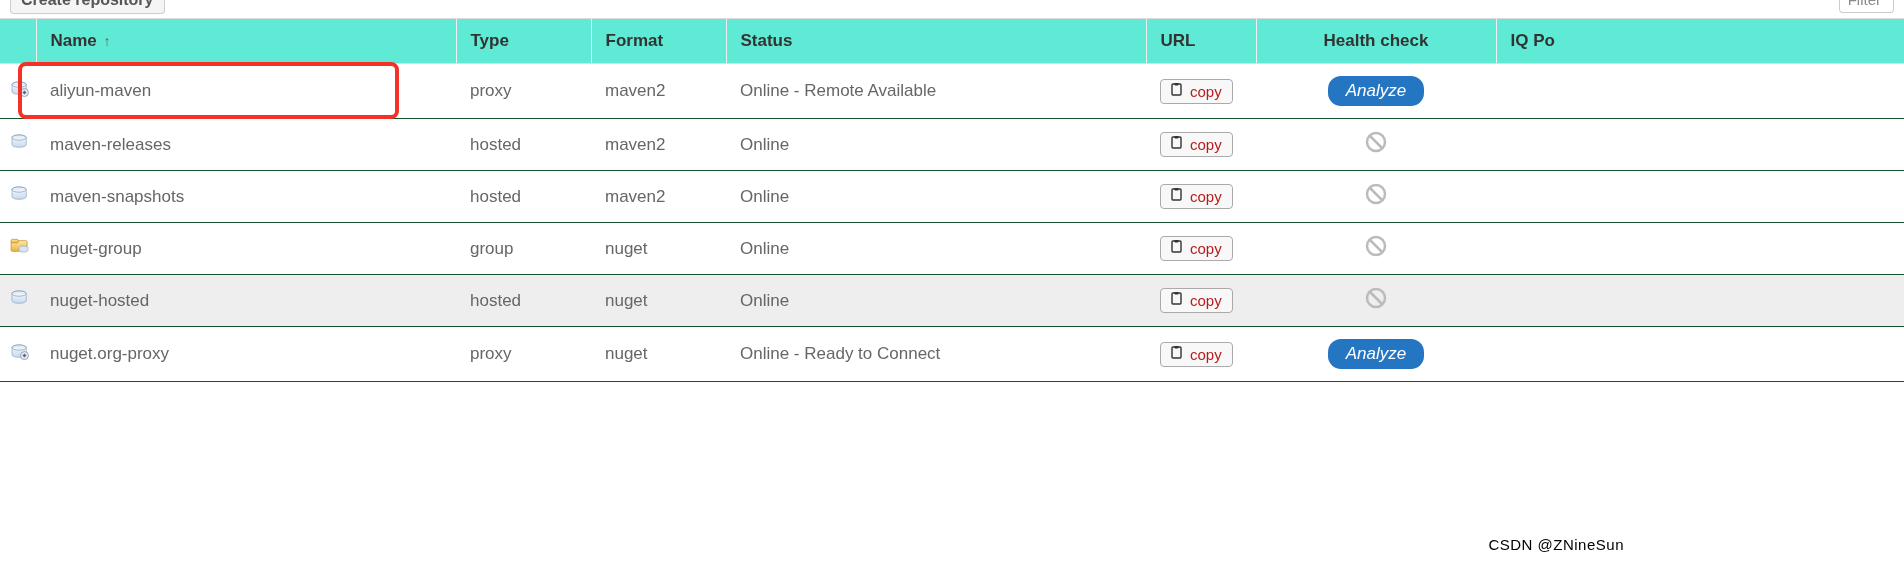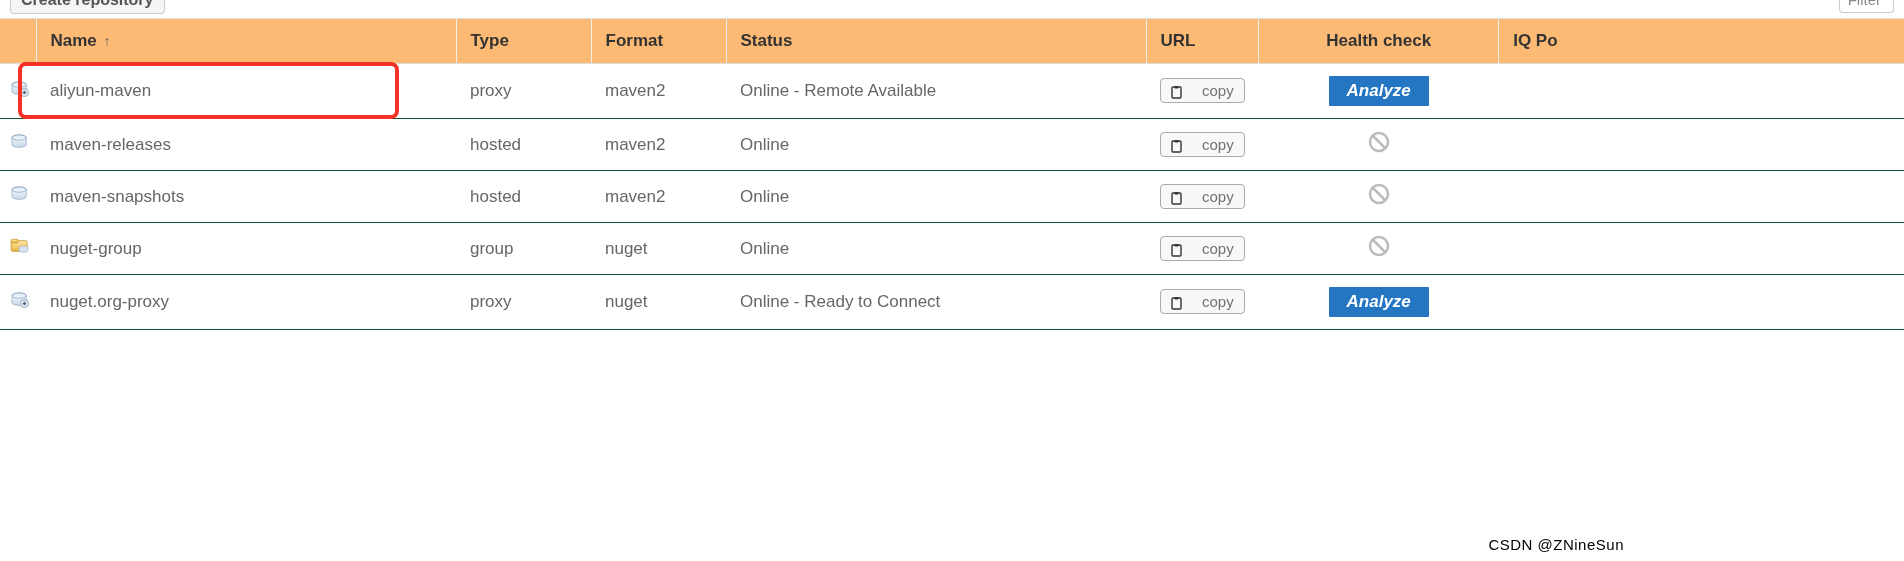--- a/index.html
+++ b/index.html
@@ -42,21 +42,21 @@
       top: -6px;
     }
     .table {
       width: 100%;
       border-collapse: collapse;
     }
     .table thead th {
       text-align: left;
       font-weight: bold;
       color: #333;
-      background: #fdba74;
+      background: #5eead4;
       border-top: 1px solid #ddd;
       border-bottom: 1px solid #ddd;
       border-left: 1px solid #eee;
       padding: 12px 14px;
       font-size: 17px;
     }
     .table thead th:first-child { border-left: none; width: 36px; padding: 12px 6px;}
     .col-name { width: 420px; }
     .col-type { width: 135px; }
     .col-format { width: 135px; }
@@ -78,39 +78,39 @@
       vertical-align: middle;
     }
     .table tbody td.icon-cell {
       width: 36px;
       padding: 10px 4px 10px 8px;
       text-align: center;
     }
     .repo-icon { width: 20px; height: 16px; display: inline-block; }
     .copy-btn {
       display: inline-flex;
-      align-items: flex-end;
-      gap: 20px;
+      align-items: flex-start;
+      gap: 8px;
       border: 1px solid #aaa;
       border-radius: 4px;
       background: #f8f8f8;
       padding: 3px 10px;
       font-size: 15px;
-      color: #737373;
+      color: #b91c1c;
       cursor: pointer;
     }
     .clipboard-icon { width: 11px; height: 13px; }
     .analyze-btn {
       display: inline-block;
       background: #2476c3;
       color: #fff;
-      font-weight: bold;
+      font-weight: normal;
       font-style: italic;
       border: none;
-      border-radius: 1px;
+      border-radius: 13px;
       padding: 5px 18px;
       font-size: 17px;
       cursor: pointer;
     }
     .disabled-icon {
       width: 22px; height: 22px;
       display: inline-block;
     }
     .center { text-align: center; }
     .highlight-box {
@@ -267,20 +267,39 @@
               <svg class="clipboard-icon" viewBox="0 0 11 13">
                 <use href="#clipboard"></use>
               </svg>
               <span>copy</span>
             </button></td>
           <td class="center"><svg class="disabled-icon" viewBox="0 0 22 22">
               <use href="#ban"></use>
             </svg></td>
           <td></td>
         </tr>
+        <tr class="hovered">
+          <td class="icon-cell"><svg class="repo-icon" viewBox="0 0 22 18">
+              <use href="#icon-hosted"></use>
+            </svg></td>
+          <td>nuget-hosted</td>
+          <td>hosted</td>
+          <td>nuget</td>
+          <td>Online</td>
+          <td><button class="copy-btn">
+              <svg class="clipboard-icon" viewBox="0 0 11 13">
+                <use href="#clipboard"></use>
+              </svg>
+              <span>copy</span>
+            </button></td>
+          <td class="center"><svg class="disabled-icon" viewBox="0 0 22 22">
+              <use href="#ban"></use>
+            </svg></td>
+          <td></td>
+        </tr>
         <tr>
           <td class="icon-cell"><svg class="repo-icon" viewBox="0 0 22 18">
               <use href="#icon-proxy"></use>
             </svg></td>
           <td>nuget.org-proxy</td>
           <td>proxy</td>
           <td>nuget</td>
           <td>Online - Ready to Connect</td>
           <td><button class="copy-btn">
               <svg class="clipboard-icon" viewBox="0 0 11 13">

